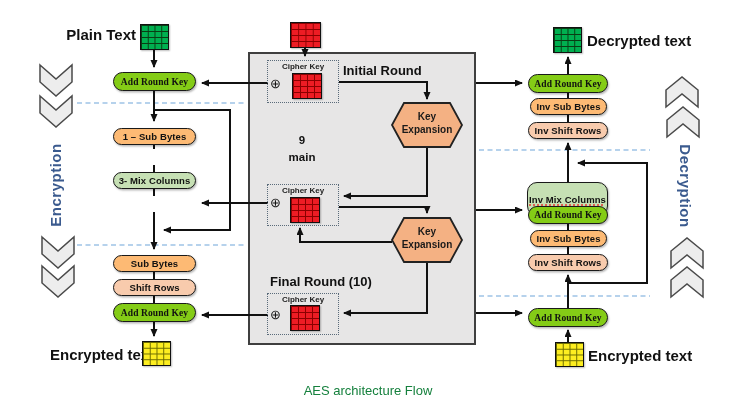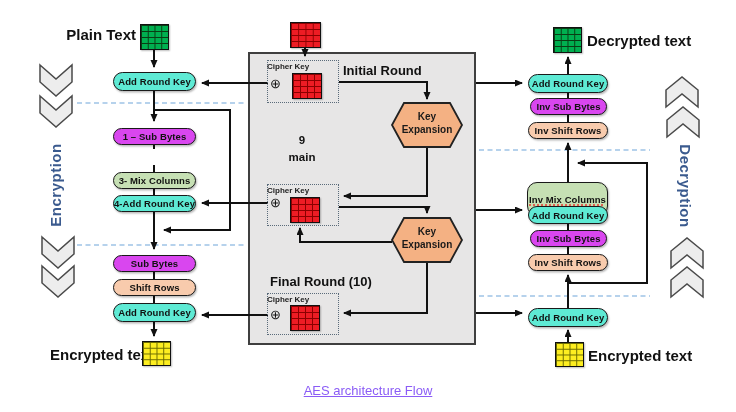--- a/index.html
+++ b/index.html
@@ -12,53 +12,53 @@
   #panel{left:248px;top:52px;width:228px;height:293px;background:#e7e6e6;border:2px solid #3f3f3f;box-sizing:border-box;}
   
   #lines{left:0;top:0;width:736px;height:412px;z-index:2;}
   
   .pill{
     z-index:3;display:flex;align-items:center;justify-content:center;
     border:1.5px solid #1a1a1a;border-radius:10px;box-sizing:border-box;
     font-size:9.5px;font-weight:700;letter-spacing:.1px;white-space:nowrap;
     box-shadow:1px 1.5px 2px rgba(0,0,0,.28);background:#fff;
   }
-  .c-yellow{background:#5eead4;}
-  .c-blue{background:#d946ef;}
+  .c-yellow{background:#84cc16;font-family:Liberation Serif, serif;}
+  .c-blue{background:#fdba74;}
   .c-peach{background:#f8cbad;}
   .c-green{background:#c6e0b4;}
   .squiggle{text-decoration:underline;text-decoration-style:dotted;text-decoration-color:#e06050;text-decoration-thickness:1.5px;text-underline-offset:2px;}
   
   .grid{
     z-index:3;box-sizing:border-box;border:1.6px solid #111;
     background-image:linear-gradient(to right, var(--gl) 1.2px, transparent 1.2px),
                      linear-gradient(to bottom, var(--gl) 1.2px, transparent 1.2px);
     background-size:25% 25%;
     box-shadow:1px 1px 1.5px rgba(0,0,0,.25);
   }
   .g-red{background-color:#ed1c24;--gl:#8b0000;}
   .g-green{background-color:#00b050;--gl:#0a3d14;}
   .g-yellow{background-color:#fdee21;--gl:#6b6b00;}
   
   .blabel{z-index:3;font-size:15px;font-weight:700;white-space:nowrap;}
   .panel-label{z-index:3;font-size:13px;font-weight:700;white-space:nowrap;}
   
   .ckbox{z-index:3;border:1.3px dotted #5a6b7a;box-sizing:border-box;}
-  .cklabel{z-index:4;font-size:8px;font-weight:700;color:#222;text-align:left;white-space:nowrap;}
+  .cklabel{z-index:4;font-size:8px;font-weight:700;color:#222;text-align:center;white-space:nowrap;}
   .xor{z-index:4;font-size:13px;line-height:14px;font-weight:400;color:#111;}
   
   .hexlabel{z-index:4;font-size:10px;font-weight:600;color:#1a1a1a;text-align:center;white-space:nowrap;}
   
   .side-label{
     z-index:3;width:106px;height:16px;text-align:center;
     font-size:15px;font-weight:700;color:#3a5a8e;letter-spacing:.5px;white-space:nowrap;
   }
   #enc-side{left:2px;top:177px;transform:rotate(-90deg);}
   #dec-side{left:633px;top:178px;transform:rotate(90deg);}
-  #caption{z-index:3;left:0;top:383px;width:736px;text-align:center;font-size:13px;color:#8b5cf6;text-decoration:underline;}
+  #caption{z-index:3;left:0;top:383px;width:736px;text-align:center;font-size:13px;color:#15803d;}
   .nine{z-index:3;text-align:center;font-size:11.5px;font-weight:700;line-height:16px;white-space:nowrap;}
 </style>
 </head>
 <body>
 
 <div id="stage">
 
   <div class="abs" id="panel"></div>
 
   <svg class="abs" id="lines" width="736" height="412" viewBox="0 0 736 412">
@@ -135,21 +135,20 @@
     </g>
   </svg>
 
   <div class="abs blabel" style="left:60px;top:26px;width:76px;text-align:right;">Plain Text</div>
   <div class="abs grid g-green" style="left:140px;top:24px;width:29px;height:26px;"></div>
 
   <div class="abs pill c-yellow" style="left:113px;top:72px;width:83px;height:19px;">Add Round Key</div>
 
   <div class="abs pill c-blue" style="left:113px;top:128px;width:83px;height:17px;">1 – Sub Bytes</div>
   <div class="abs pill c-green" style="left:113px;top:172px;width:83px;height:17px;">3- Mix Columns</div>
-  <div class="abs pill c-yellow" style="left:113px;top:195px;width:83px;height:17px;">4-Add Round Key</div>
 
   <div class="abs pill c-blue" style="left:113px;top:255px;width:83px;height:17px;">Sub Bytes</div>
   <div class="abs pill c-peach" style="left:113px;top:279px;width:83px;height:17px;">Shift Rows</div>
   <div class="abs pill c-yellow" style="left:113px;top:303px;width:83px;height:19px;">Add Round Key</div>
 
   <div class="abs blabel" style="left:50px;top:346px;width:88px;text-align:right;">Encrypted text</div>
   <div class="abs grid g-yellow" style="left:142px;top:341px;width:29px;height:25px;"></div>
 
   <div class="abs side-label" id="enc-side">Encryption</div>
 

